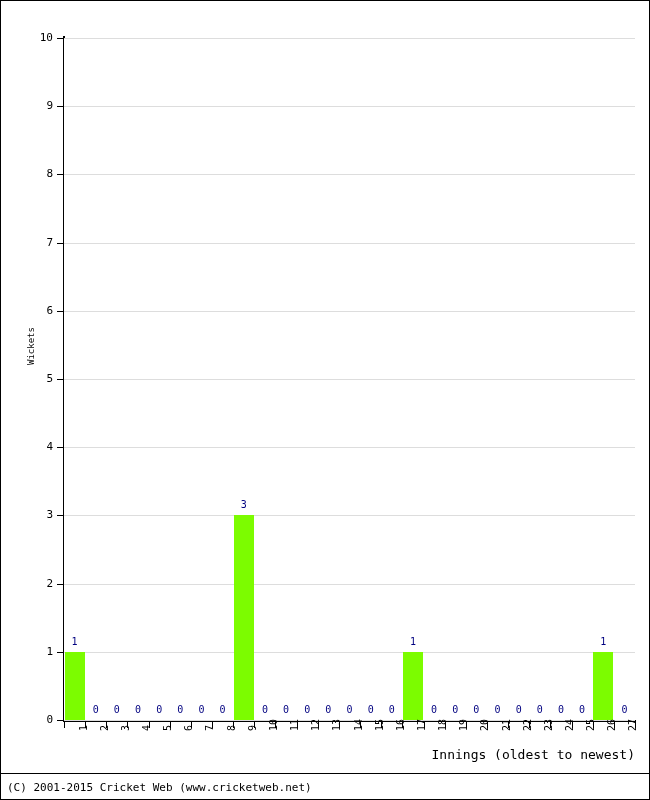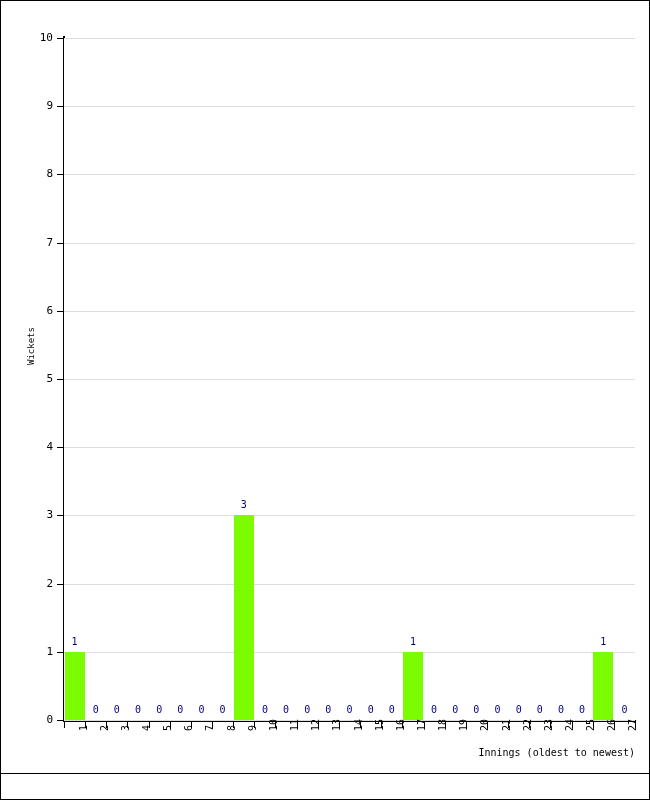--- a/index.html
+++ b/index.html
@@ -137,21 +137,21 @@
     transform: rotate(-90deg);
     transform-origin: left top;
     white-space: nowrap;
     line-height: 1;
   }
   #x-axis-title {
     position: absolute;
     right: 14px;
     top: 746px;
     font-family: "DejaVu Sans Mono", monospace;
-    font-size: 10px;
+    font-size: 13px;
     color: #000000;
     white-space: nowrap;
   }
   
   #footer-divider {
     position: absolute;
     left: 0;
     top: 772px;
     width: 648px;
     height: 1px;
@@ -206,20 +206,21 @@
       <div class="gridline" style="top: 0px;"></div>
       <div class="bar" style="left: 0.574074px; width: 20px; height: 68.2px; background: rgb(124, 252, 0);"></div>
       <div class="bar" style="left: 169.759px; width: 20px; height: 204.6px; background: rgb(124, 252, 0);"></div>
       <div class="bar" style="left: 338.944px; width: 20px; height: 68.2px; background: rgb(124, 252, 0);"></div>
       <div class="bar" style="left: 529.278px; width: 20px; height: 68.2px; background: rgb(124, 252, 0);"></div>
     </div>
 
   <div id="x-axis-title">Innings (oldest to newest)</div>
 
   <div id="footer-divider"></div>
+  <div id="footer-copyright">(C) 2001-2015 Cricket Web (www.cricketweb.net)</div>
 
 <div class="y-tick-mark" style="top: 719px;"></div>
     <div class="y-tick-mark" style="top: 650.8px;"></div>
     <div class="y-tick-mark" style="top: 582.6px;"></div>
     <div class="y-tick-mark" style="top: 514.4px;"></div>
     <div class="y-tick-mark" style="top: 446.2px;"></div>
     <div class="y-tick-mark" style="top: 378px;"></div>
     <div class="y-tick-mark" style="top: 309.8px;"></div>
     <div class="y-tick-mark" style="top: 241.6px;"></div>
     <div class="y-tick-mark" style="top: 173.4px;"></div>

